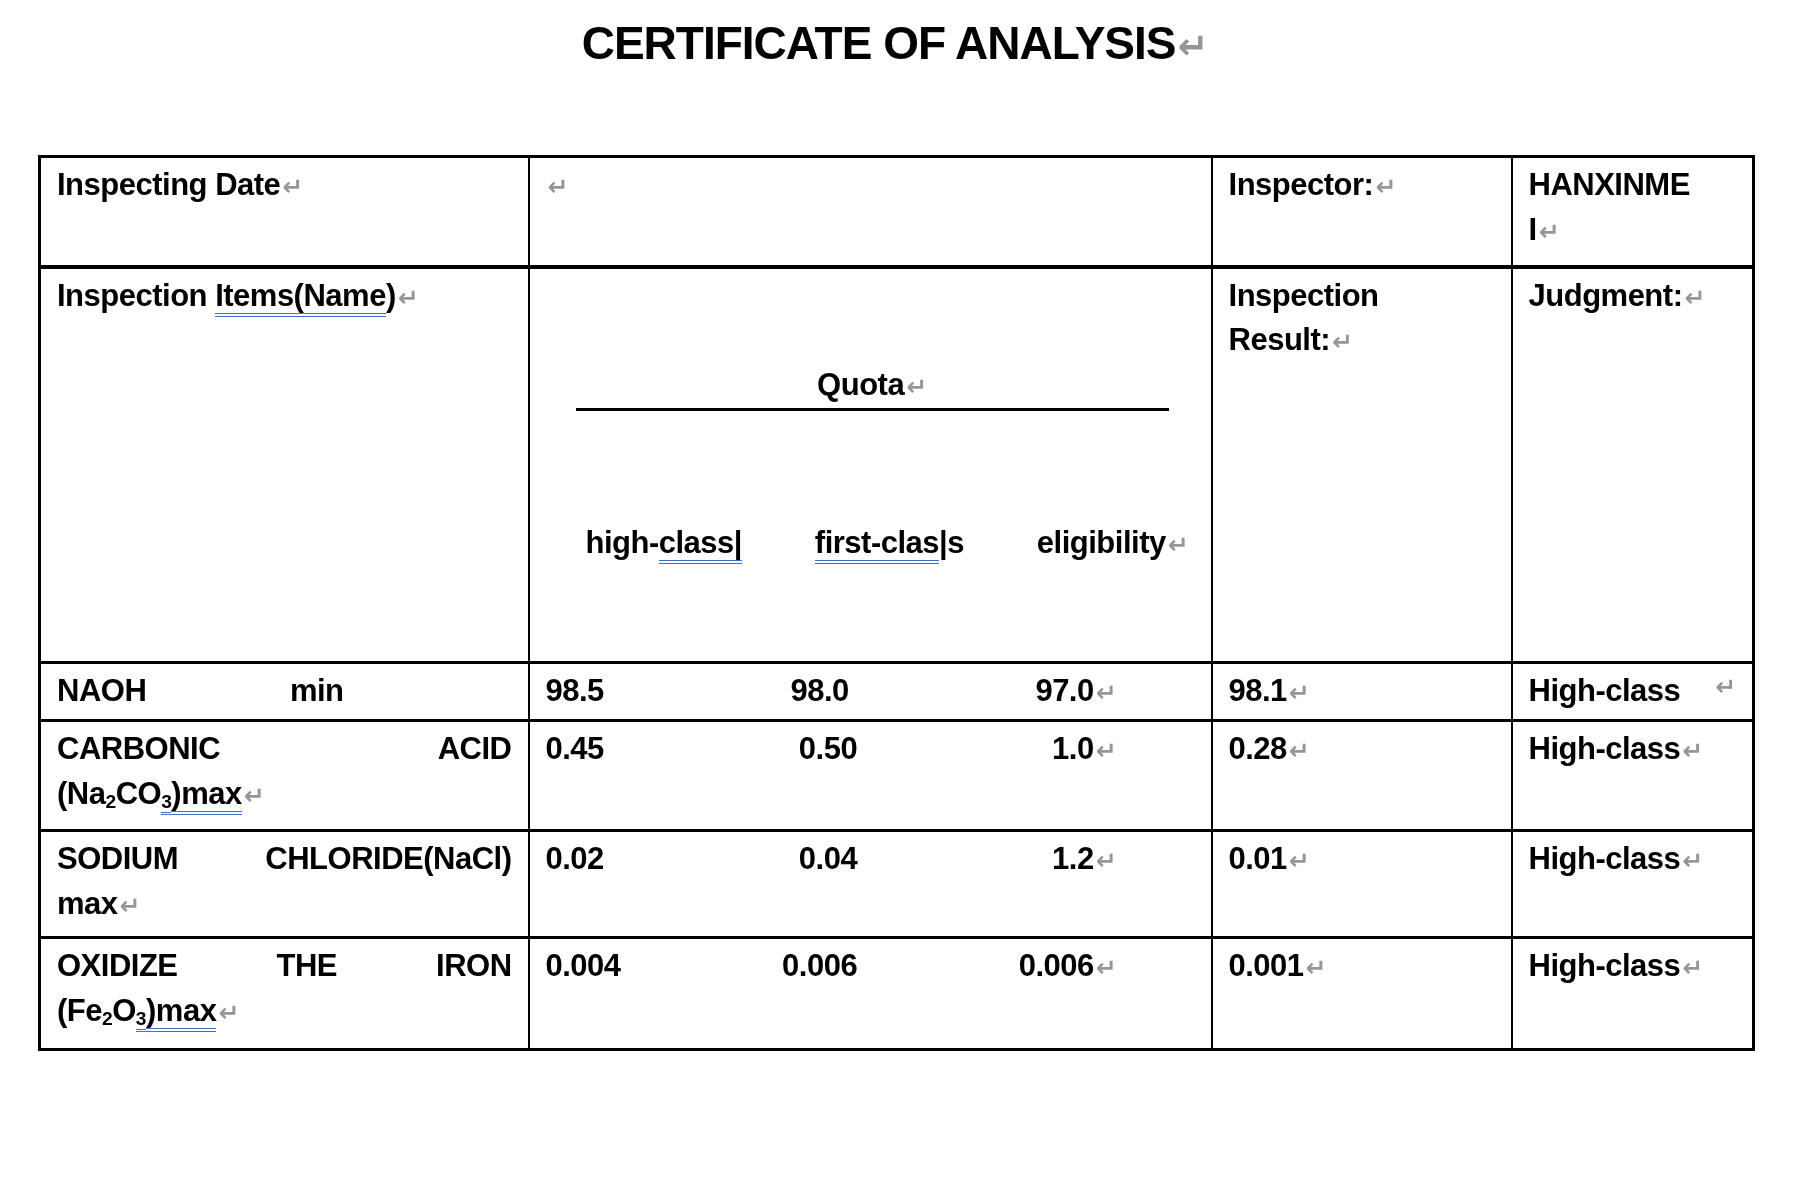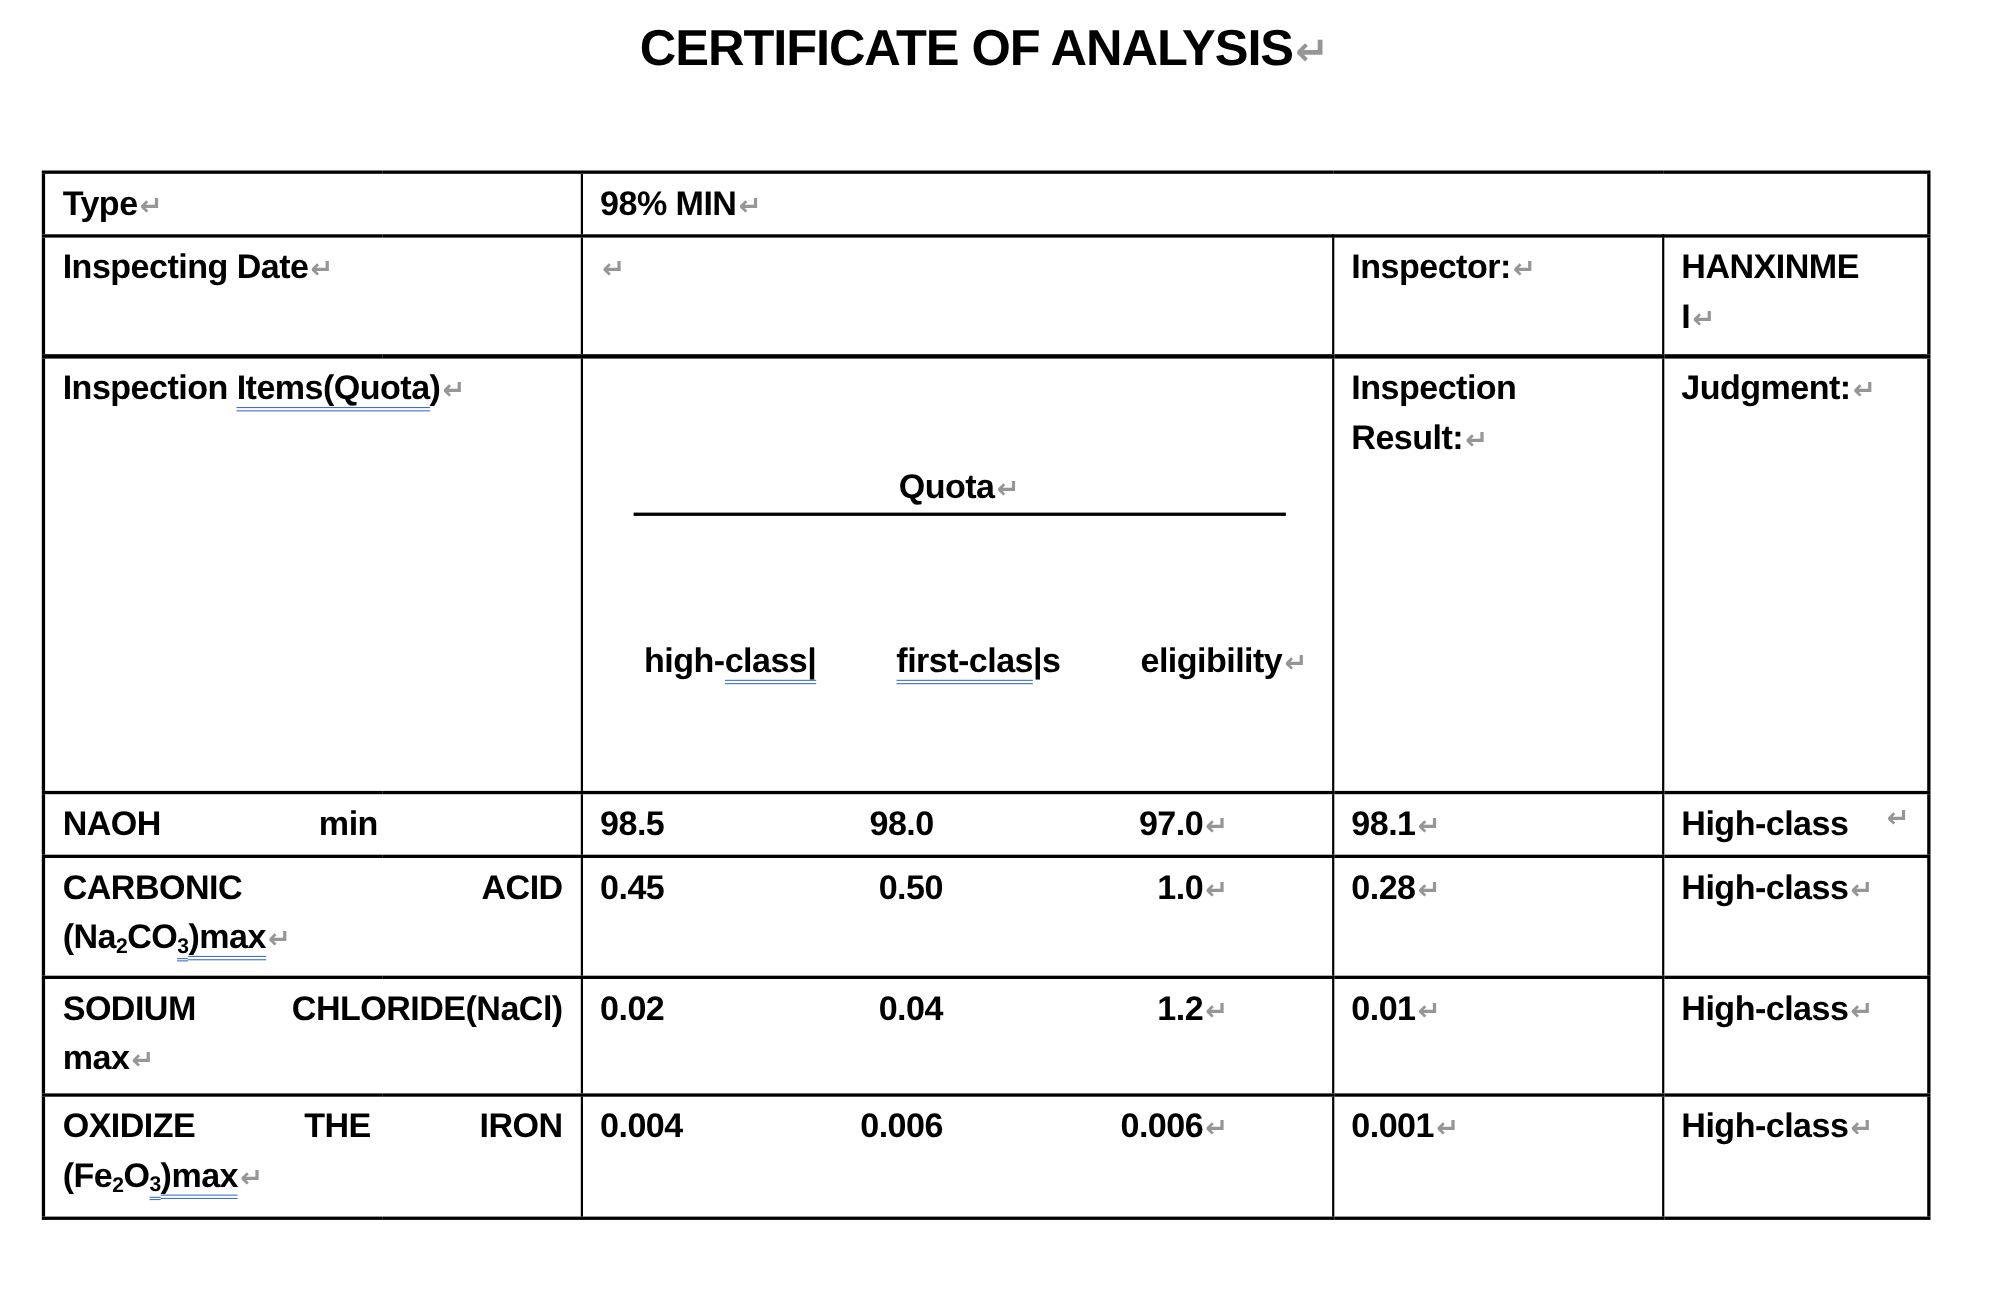--- a/index.html
+++ b/index.html
@@ -49,35 +49,31 @@
       <col style="width:308px">
         <col style="width:181px">
         <col style="width:521px">
       <col style="width:162px">
         <col style="width:300px">
         <col style="width:242px">
     </colgroup>
 
     <tbody>
 
-    <tr class="h57">
-      <td colspan="2"><span>Type</span><span class="ret">↵</span></td>
-      <td colspan="4"><span>98% MIN</span><span class="ret">↵</span></td>
-    </tr>
 
 
     <tr class="h110">
       <td colspan="2"><span>Inspecting Date</span><span class="ret">↵</span></td>
       <td colspan="2"><span class="ret">↵</span></td>
       <td><span>Inspector:</span><span class="ret">↵</span></td>
       <td><span class="line">HANXINME</span><span class="line"><span>I</span><span class="ret">↵</span></span></td>
     </tr>
 
     <tr class="h113 row-items">
-      <td colspan="2"><span><span>Inspection </span><span class="gu">Items(Quota</span><span>)</span></span><span class="ret">↵</span></td>
+      <td colspan="2"><span><span>Inspection </span><span class="gu">Items(Name</span><span>)</span></span><span class="ret">↵</span></td>
       <td colspan="2">
         <div class="quota-title"><span>Quota</span><span class="ret">↵</span></div>
         <div class="quota-sub">
           <span><span>high-</span><span class="gu">class|</span></span>
           <span><span class="gu">first-clas</span><span>|s</span></span>
           <span><span>eligibility</span><span class="ret">↵</span></span>
         </div>
       </td>
       <td><span class="line">Inspection</span><span class="line"><span>Result:</span><span class="ret">↵</span></span></td>
       <td><span>Judgment:</span><span class="ret">↵</span></td>

